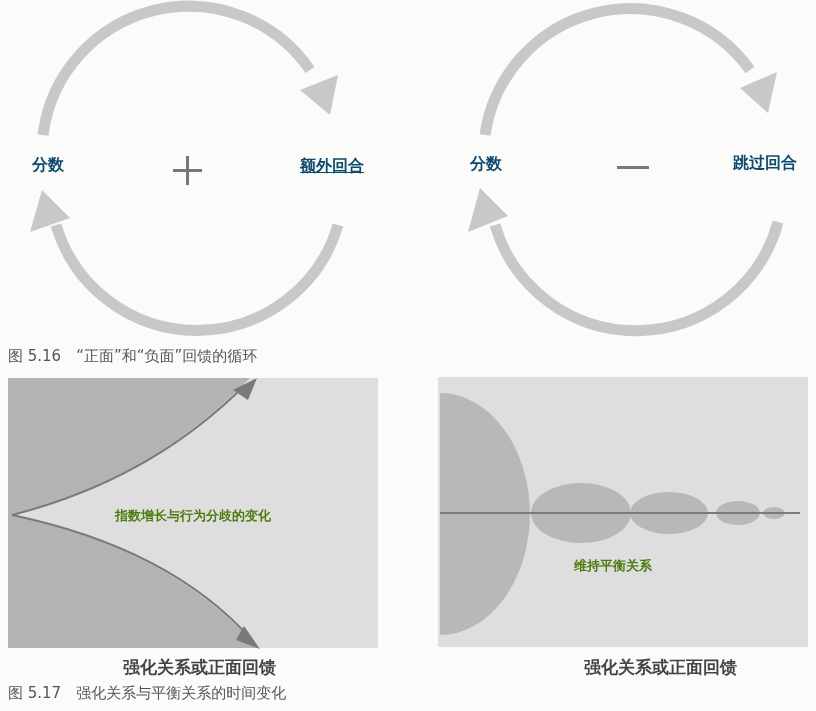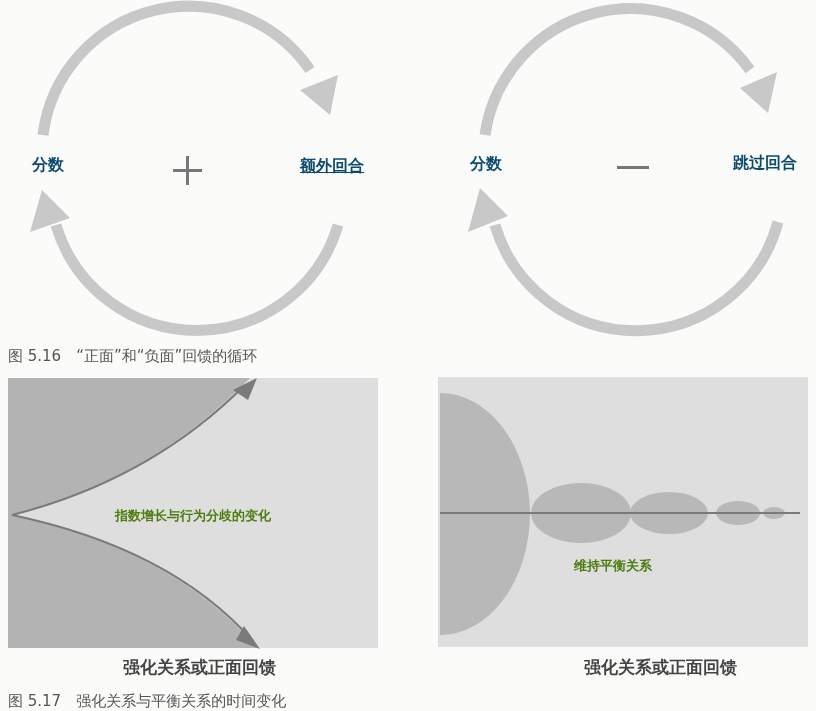--- a/index.html
+++ b/index.html
@@ -66,14 +66,14 @@
       <ellipse cx="669" cy="513" rx="39" ry="21" fill="#b8b8b8"></ellipse>
       <ellipse cx="738" cy="513" rx="22" ry="12" fill="#b8b8b8"></ellipse>
       <ellipse cx="774" cy="513" rx="11" ry="6" fill="#b8b8b8"></ellipse>
       <line x1="440" y1="513" x2="800" y2="513" stroke="#7a7a7a" stroke-width="2"></line>
     </g>
   </svg>
   <div class="abs inner-label" style="left:115px;top:507px;">指数增长与行为分歧的变化</div>
   <div class="abs sub-caption" style="left:123px;top:656px;">强化关系或正面回馈</div>
   <div class="abs inner-label" style="left:574px;top:557px;">维持平衡关系</div>
   <div class="abs sub-caption" style="left:584px;top:656px;">强化关系或正面回馈</div>
-  <div class="abs caption" style="left:8px;top:684px;margin-top:8px;">图 5.17　强化关系与平衡关系的时间变化</div>
+  <div class="abs caption" style="left:8px;top:684px;">图 5.17　强化关系与平衡关系的时间变化</div>
 </div>
 
 </body></html>

